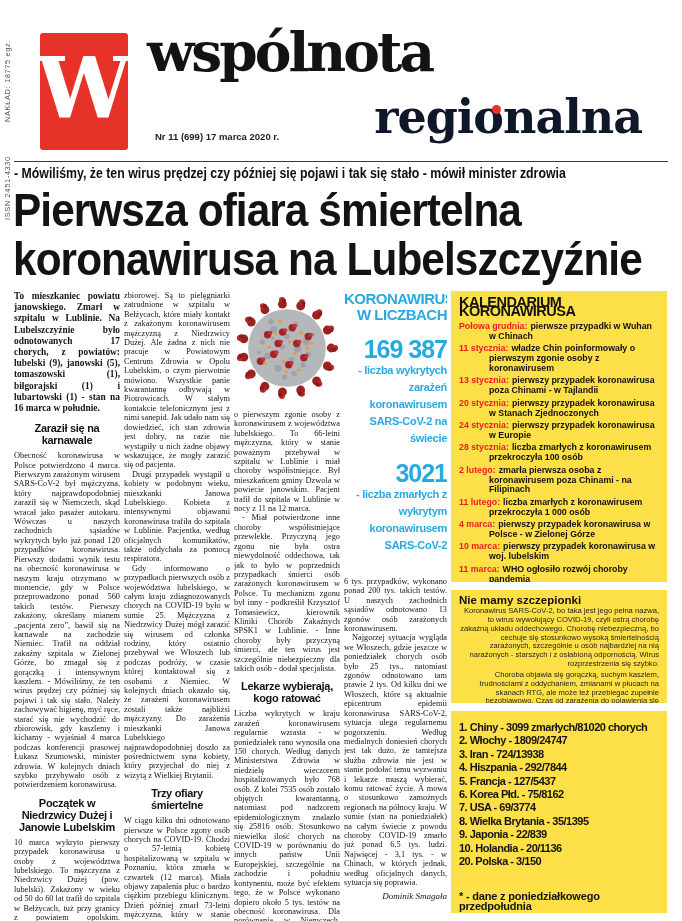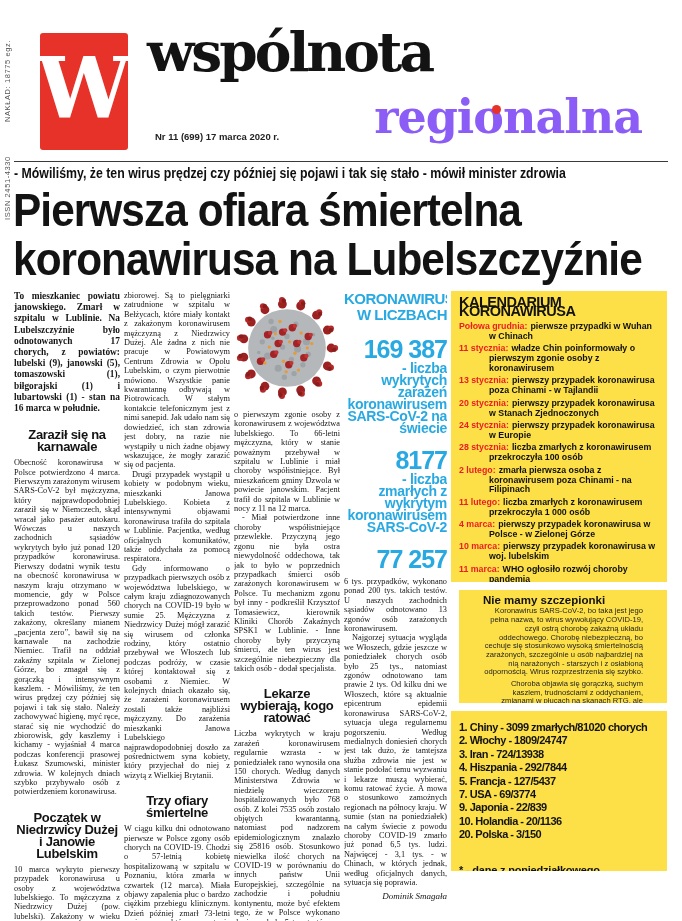--- a/index.html
+++ b/index.html
@@ -12,66 +12,66 @@
   .sp-naklad{top:36px;height:86px;}
   .sp-issn{top:128px;height:92px;}
 
   
   .logo{position:absolute;left:40px;top:33px;width:88px;height:117px;background:#e63228;border-radius:3px;
     display:flex;align-items:center;justify-content:center;}
   .logo span{font-family:"DejaVu Serif",serif;font-weight:bold;color:#fff;font-size:84px;line-height:1;margin-top:-6px;}
   .mast-title{position:absolute;left:147px;top:24px;font-family:"DejaVu Serif",serif;font-weight:bold;
     font-size:55px;line-height:1;letter-spacing:-3px;color:#131313;text-align:right;}
   .mast-sub{position:absolute;right:40px;top:94px;font-family:"DejaVu Serif",serif;font-weight:bold;
-    font-size:46px;line-height:1;color:#8b5cf6;letter-spacing:-1px;}
+    font-size:46px;line-height:1;color:#0f172a;letter-spacing:-1px;}
   .i-dot{position:absolute;left:492px;top:105px;width:9px;height:9px;border-radius:50%;background:#e63228;}
   .issue{position:absolute;left:155px;top:131px;font-family:"Liberation Sans",sans-serif;
     font-weight:bold;font-size:9.5px;color:#222;}
 
   .rule{position:absolute;left:14px;right:14px;top:161px;border-top:1.5px solid #3a3a3a;}
 
   .kicker{position:absolute;left:14px;top:166px;font-family:"Liberation Sans",sans-serif;font-weight:bold;
     font-size:14.5px;line-height:1.1;white-space:nowrap;transform:scaleX(.85);transform-origin:left top;color:#101010;}
 
   h1{position:absolute;left:13px;top:185px;margin:0;font-family:"Liberation Sans",sans-serif;font-weight:bold;
     font-size:47px;line-height:49px;letter-spacing:-1px;color:#131313;transform:scaleX(.9);transform-origin:left top;}
   h1 span{display:block;white-space:nowrap;}
 
   
   .cols{position:absolute;left:14px;top:291px;width:656px;height:630px;display:grid;
     grid-template-columns:106px 106px 106px 103px 216px;column-gap:4px;overflow:hidden;}
   .col{overflow:hidden;font-size:8.3px;line-height:9.4px;text-align:justify;}
   .col p{margin:0;text-indent:8px;}
   .col p.noind{text-indent:0;}
   .lead{font-weight:bold;font-size:9.4px;line-height:11.2px;text-indent:0 !important;margin-bottom:8px !important;}
-  .col h3{font-family:"Liberation Sans",sans-serif;font-weight:bold;font-size:13px;line-height:12px;
-    text-align:center;margin:15px 2px 5px;letter-spacing:-.3px;color:#131313;}
+  .col h3{font-family:"Liberation Sans",sans-serif;font-weight:bold;font-size:11px;line-height:12px;
+    text-align:center;margin:7px 2px 5px;letter-spacing:-.3px;color:#131313;}
   .byline{text-align:right;font-style:italic;font-size:9px;margin-top:5px;text-indent:0;}
 
   .virus-wrap{width:106px;height:114px;margin:0 0 5px 0;}
 
   
   .stats{height:280px;overflow:hidden;text-align:right;color:#29a9e1;
     font-family:"Liberation Sans",sans-serif;font-weight:bold;margin-bottom:6px;}
   .stats-title{font-size:15px;line-height:16px;letter-spacing:-.5px;margin-bottom:6px;}
   .stat-value{font-size:25px;line-height:26px;letter-spacing:-1px;margin-top:13px;}
-  .stat-label{font-size:14px;line-height:12px;letter-spacing:-.3px;}
+  .stat-label{font-size:11px;line-height:17px;letter-spacing:-.3px;}
 
   
   .bluebox{background:#fde047;box-sizing:border-box;margin-bottom:8px;text-align:left;
     font-family:"Liberation Sans",sans-serif;}
   .cal{height:291px;padding:7px 8px;overflow:hidden;}
   .cal-title{font-weight:bold;font-size:14.5px;letter-spacing:-.5px;color:#111;margin-bottom:5px;}
   .cal-entry{font-size:8.8px;line-height:9.9px;font-weight:bold;color:#111;
     padding-left:30px;text-indent:-30px;margin-bottom:2.5px;}
   .cal-date{color:#ed1c24;margin-right:3px;}
-  .vax{height:113px;padding:6px 24px;overflow:hidden;margin-left:8px;}
+  .vax{height:113px;padding:6px 8px;overflow:hidden;}
   .vax-title{font-weight:bold;font-size:11.5px;color:#111;margin-bottom:2px;}
   .vax p{font-size:7.6px;line-height:8.7px;margin:0 0 3px;color:#222;text-indent:0;text-align:right;}
-  .rank{height:160px;padding:10px 8px;overflow:hidden;}
+  .rank{height:202px;padding:10px 8px;overflow:hidden;}
   .rank-item{font-weight:bold;font-size:11px;line-height:13.4px;letter-spacing:-.5px;color:#131313;}
   .rank-note{font-weight:bold;font-size:11px;letter-spacing:-.2px;color:#131313;margin-top:24px;}
 </style>
 </head>
 <body>
 
 <div class="page">
 
   <div class="spine-text sp-naklad">NAKŁAD: 18775 egz.</div>
   <div class="spine-text sp-issn">ISSN 2451-4330</div>
@@ -222,21 +222,21 @@
       <div class="stats">
         <div class="stats-title">
           <div>KORONAWIRUS</div>
           <div>W LICZBACH</div>
         </div>
         <div>
           <div class="stat-value">169 387</div>
           <div class="stat-label">- liczba wykrytych zarażeń koronawirusem SARS-CoV-2 na świecie</div>
         </div>
         <div>
-          <div class="stat-value">8177</div>
+          <div class="stat-value">3021</div>
           <div class="stat-label">- liczba zmarłych z wykrytym koronawirusem SARS-CoV-2</div>
         </div>
         <div>
           <div class="stat-value">77 257</div>
           <div class="stat-label">- liczba ozdrowieńców z choroby COVID-19 na świecie</div>
         </div>
       </div>
       <p class="noind">6 tys. przypadków, wykonano ponad 200 tys. takich testów. U naszych zachodnich sąsiadów odnotowano 13 zgonów osób zarażonych koronawirusem.</p>
       <p>Najgorzej sytuacja wygląda we Włoszech, gdzie jeszcze w poniedziałek chorych osób było 25 tys., natomiast zgonów odnotowano tam prawie 2 tys. Od kilku dni we Włoszech, które są aktualnie epicentrum epidemii koronawirusa SARS-CoV-2, sytuacja ulega regularnemu pogorszeniu. Według medialnych doniesień chorych jest tak dużo, że tamtejsza służba zdrowia nie jest w stanie podołać temu wyzwaniu i lekarze muszą wybierać, komu ratować życie. A mowa o stosunkowo zamożnych regionach na północy kraju. W sumie (stan na poniedziałek) na całym świecie z powodu choroby COVID-19 zmarło już ponad 6,5 tys. ludzi. Najwięcej - 3,1 tys. - w Chinach, w których jednak, według oficjalnych danych, sytuacja się poprawia.</p>
       <div class="byline">Dominik Smagała</div>
@@ -265,21 +265,23 @@
         <p>Koronawirus SARS-CoV-2, bo taka jest jego pełna nazwa, to wirus wywołujący COVID-19, czyli ostrą chorobę zakaźną układu oddechowego. Chorobę niebezpieczną, bo cechuje się stosunkowo wysoką śmiertelnością zarażonych, szczególnie u osób najbardziej na nią narażonych - starszych i z osłabioną odpornością. Wirus rozprzestrzenia się szybko.</p>
         <p>Choroba objawia się gorączką, suchym kaszlem, trudnościami z oddychaniem, zmianami w płucach na skanach RTG, ale może też przebiegać zupełnie bezobjawowo. Czas od zarażenia do pojawienia się pierwszych objawów wynosi od jednego do 14 dni. Nie ma tę chorobę szczepionki, nie ma też skutecznych i potwierdzonych leków - medycy są w stanie jedynie łagodzić objawy COVID-19.</p>
       </div>
 
       <div class="bluebox rank">
         <div class="rank-item">1. Chiny - 3099 zmarłych/81020 chorych</div>
         <div class="rank-item">2. Włochy - 1809/24747</div>
         <div class="rank-item">3. Iran - 724/13938</div>
         <div class="rank-item">4. Hiszpania - 292/7844</div>
         <div class="rank-item">5. Francja - 127/5437</div>
+        <div class="rank-item">6. Korea Płd. - 75/8162</div>
         <div class="rank-item">7. USA - 69/3774</div>
+        <div class="rank-item">8. Wielka Brytania - 35/1395</div>
         <div class="rank-item">9. Japonia - 22/839</div>
         <div class="rank-item">10. Holandia - 20/1136</div>
         <div class="rank-item">20. Polska - 3/150</div>
         <div class="rank-note">* - dane z poniedziałkowego przedpołudnia</div>
       </div>
 
     </section>
   </main>
 </div>
 

